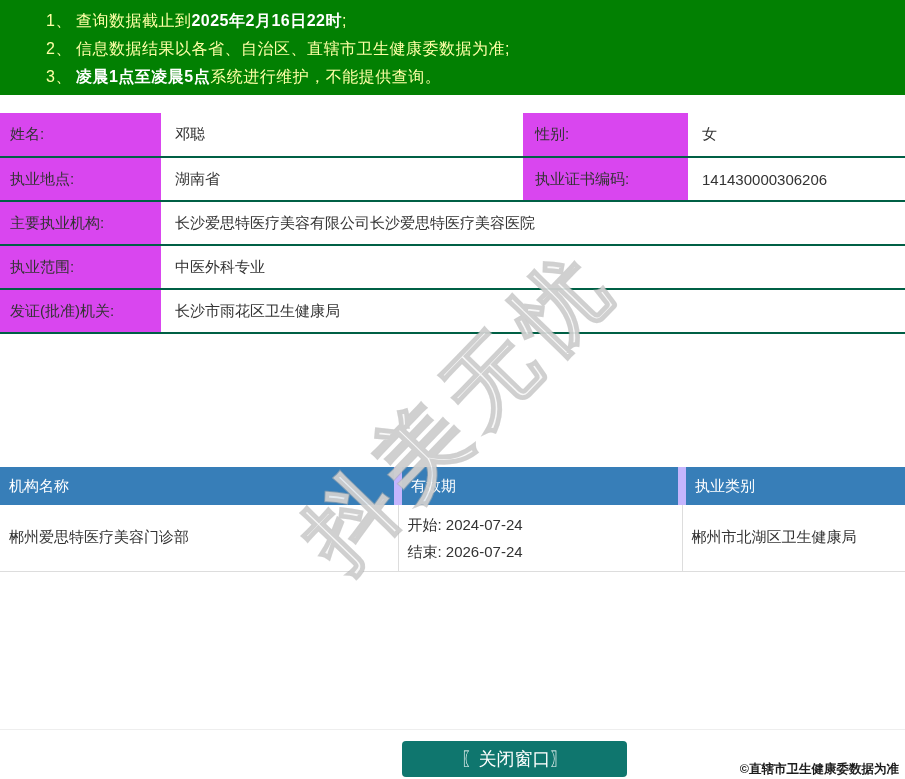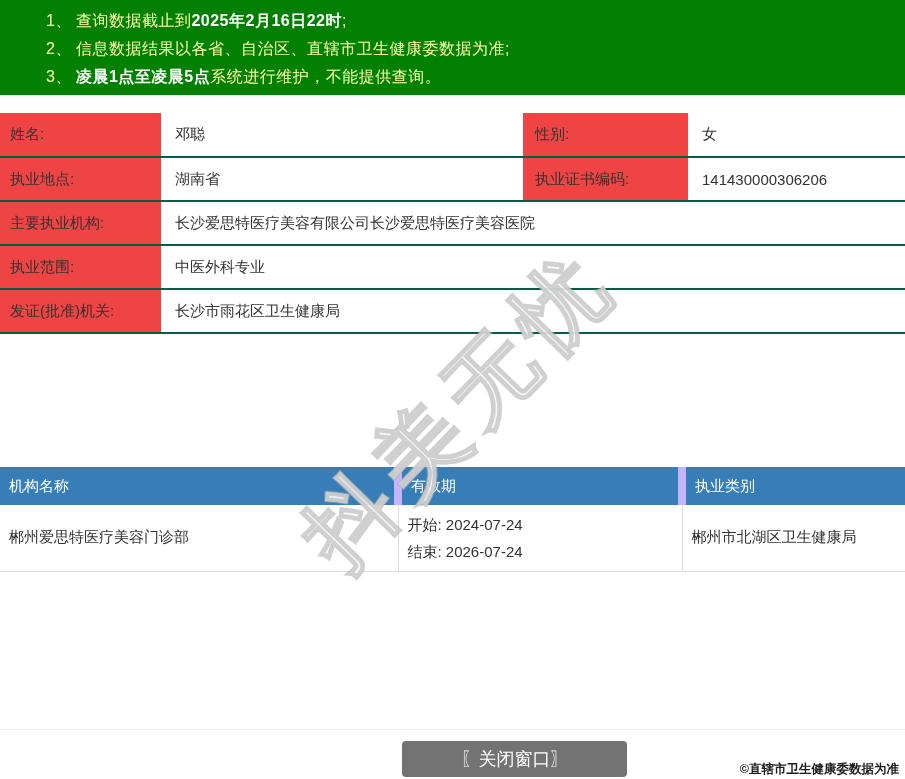--- a/index.html
+++ b/index.html
@@ -25,21 +25,21 @@
   
   .info-table {
     position:absolute; left:0; top:113px; width:905px;
     border-collapse:collapse; table-layout:fixed;
   }
   .info-table td {
     height:44px; font-size:15px; color:#333333;
     border-bottom:2px solid #006045; vertical-align:middle;
   }
   .info-table td.lbl {
-    background:#ef4444; padding-left:10px;
+    background:#d946ef; padding-left:10px;
   }
   .info-table td.lbl2 { padding-left:12px; }
   .info-table td.val { padding-left:14px; background:#ffffff; }
   .col-l1 { width:161px; } .col-v1 { width:362px; }
   .col-l2 { width:165px; } .col-v2 { width:217px; }
 
   
   .section-title {
     position:absolute; left:0; top:391px; width:905px; height:53px;
     line-height:53px; text-align:center; font-size:15px; font-weight:bold;
@@ -77,21 +77,21 @@
     pointer-events:none; z-index:5;
   }
 
   
   .footer-divider {
     position:absolute; left:0; top:729px; width:905px; height:0;
     border-top:1px solid #eeeeee;
   }
   .close-button {
     position:absolute; left:402px; top:741px; width:225px; height:36px;
-    background:#737373; border:none; border-radius:4px;
+    background:#0f766e; border:none; border-radius:4px;
     color:#ffffff; font-size:18px; line-height:36px; text-align:center;
     cursor:pointer; font-family:"Liberation Sans", sans-serif;
   }
   .copyright {
     position:absolute; right:6px; bottom:1px;
     font-size:12.5px; font-weight:bold; color:#1c1c1c;
     text-shadow:-1px -1px 0 #ffffff, 1px -1px 0 #ffffff,
                 -1px 1px 0 #ffffff, 1px 1px 0 #ffffff;
     z-index:6;
   }

